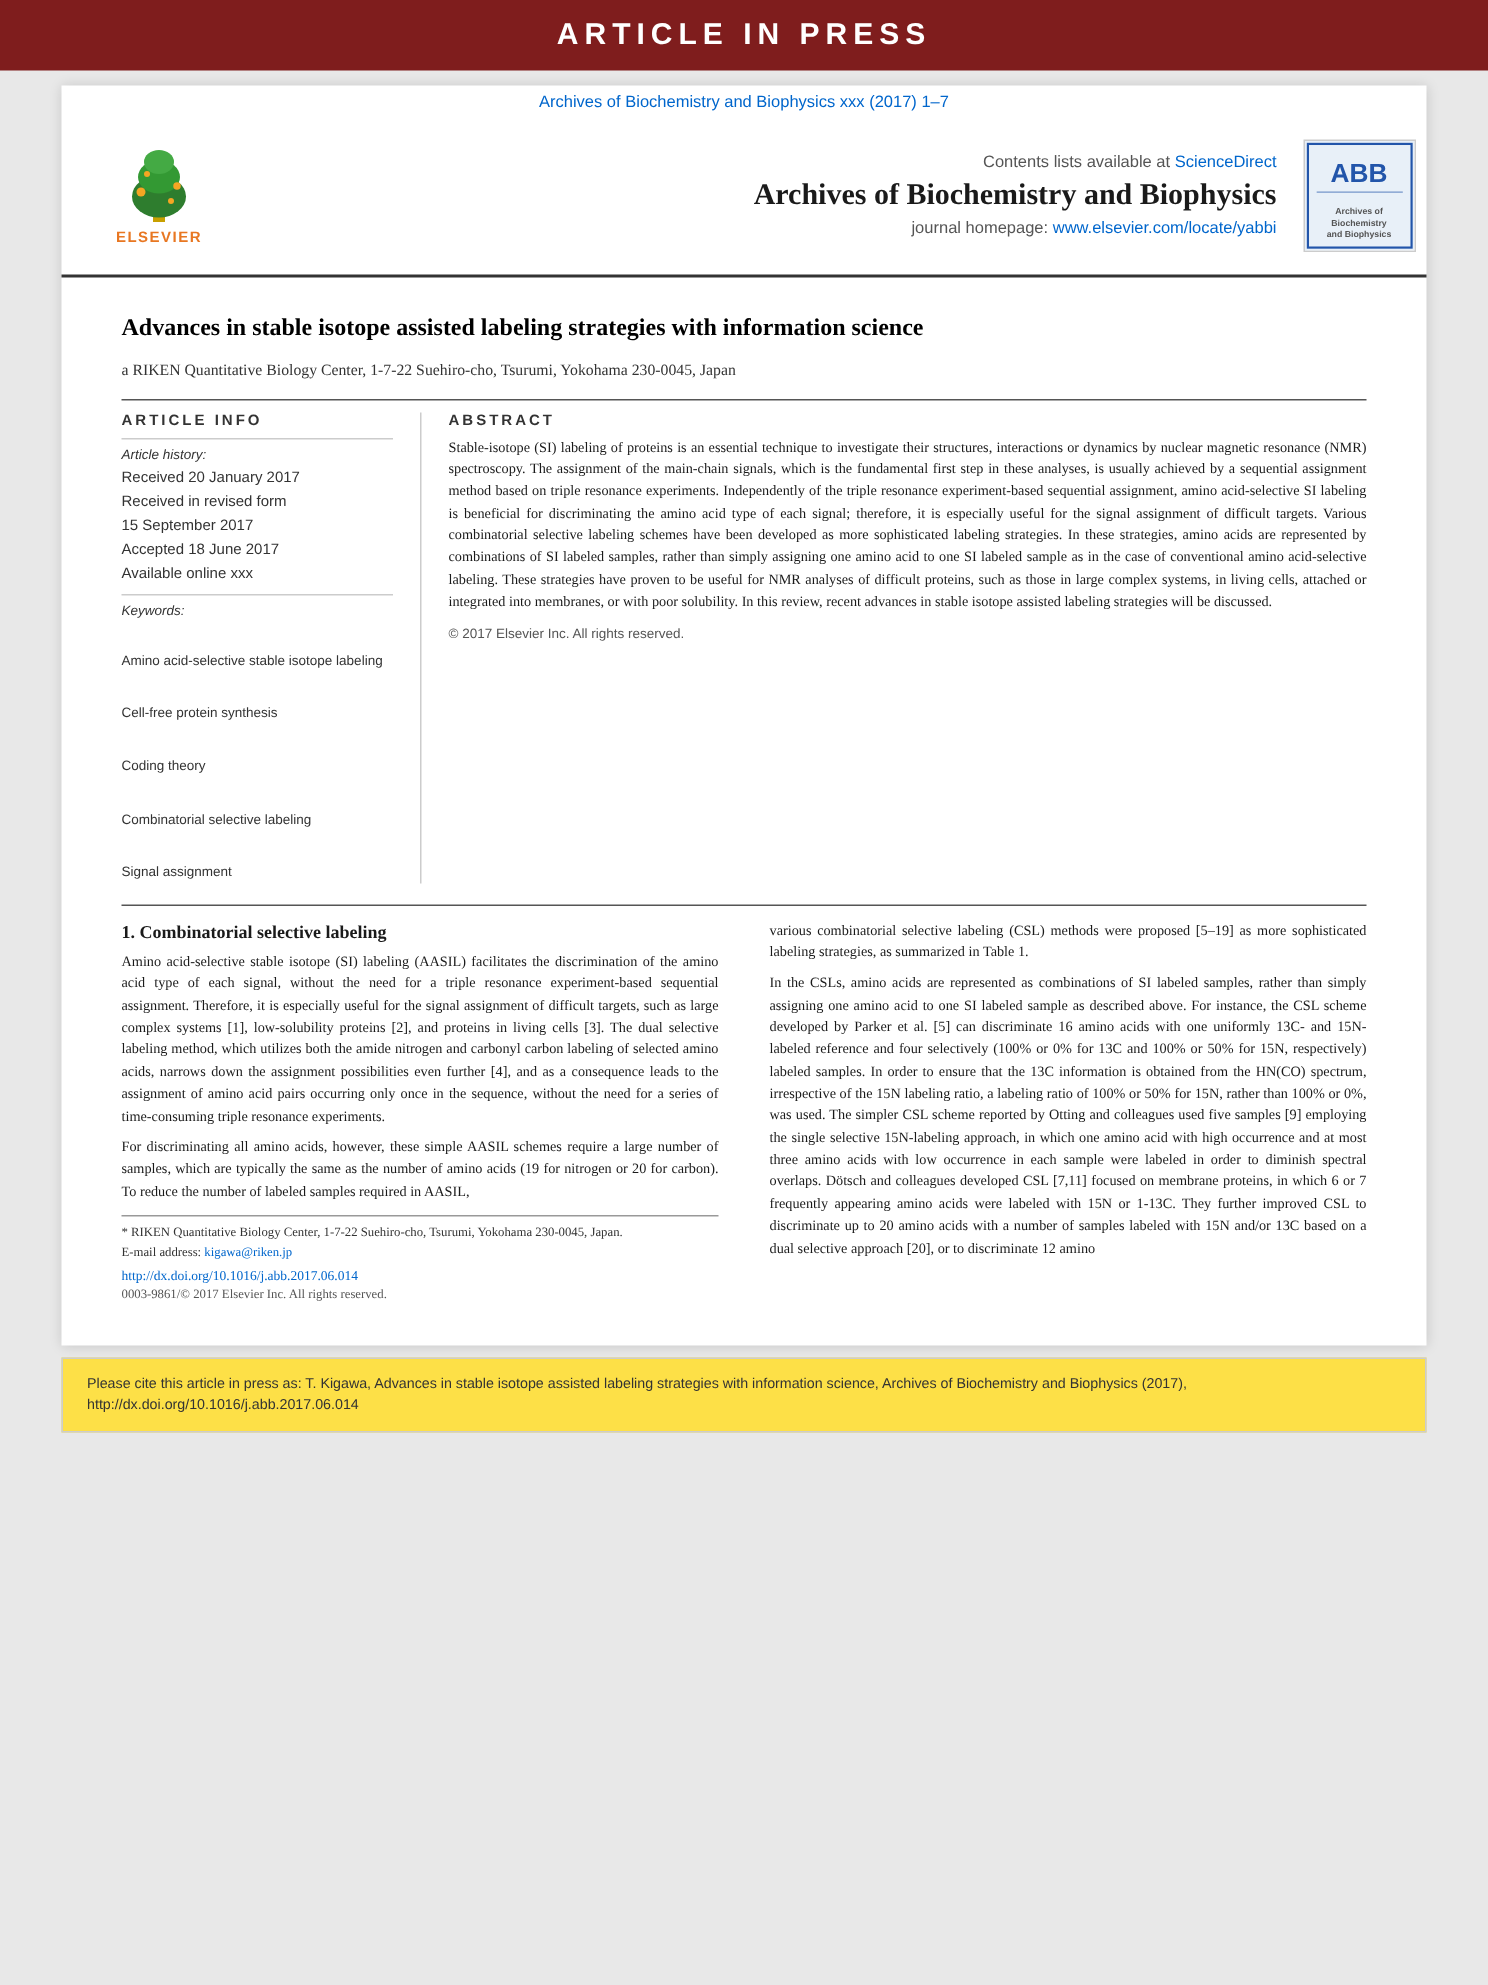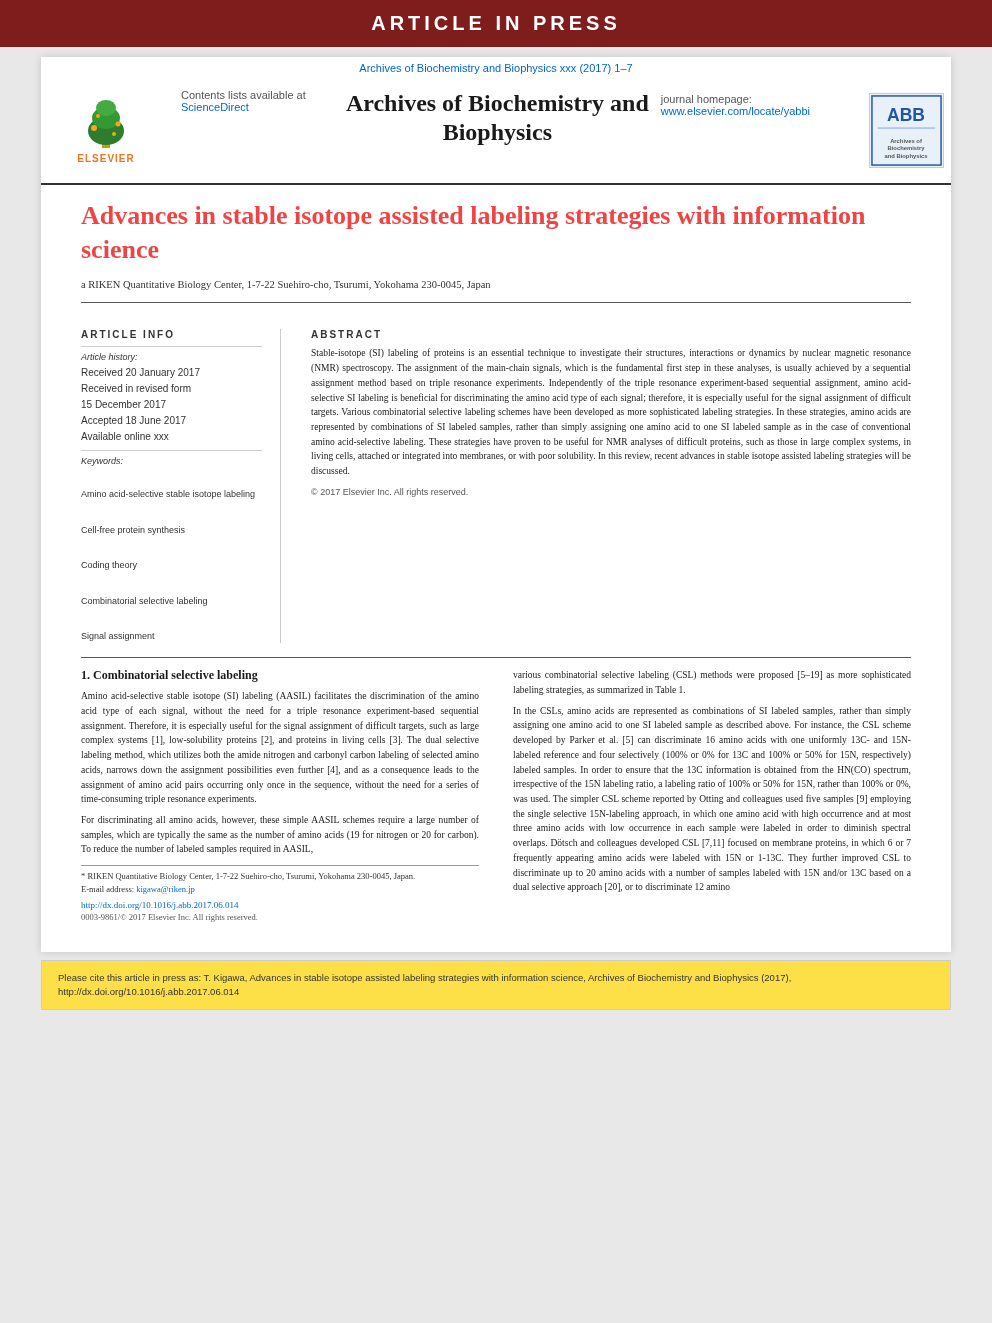--- a/index.html
+++ b/index.html
@@ -68,38 +68,38 @@
       font-family: Arial, sans-serif;
       font-size: 10px;
       color: #e87722;
       font-weight: bold;
       letter-spacing: 1px;
       margin-top: 2px;
     }
     .journal-center {
       flex: 1;
       display: flex;
-      flex-direction: row;
-      align-items: flex-start;
+      flex-direction: column;
+      align-items: flex-end;
       justify-content: center;
       padding: 4px 10px;
     }
     .contents-line {
       font-family: Arial, sans-serif;
       font-size: 11px;
       color: #555;
       margin-bottom: 4px;
     }
     .contents-line a {
       color: #0066cc;
       text-decoration: none;
     }
     .journal-title {
       font-family: 'Times New Roman', Times, serif;
-      font-size: 24px;
+      font-size: 20px;
       font-weight: bold;
       color: #1a1a1a;
       text-align: center;
       line-height: 1.2;
     }
     .journal-homepage {
       font-family: Arial, sans-serif;
       font-size: 11px;
       color: #555;
       margin-top: 4px;
@@ -139,26 +139,26 @@
       padding: 5px 0 3px 0;
     }
 
     
     .paper-body {
       padding: 10px 40px 10px 40px;
     }
 
     
     .article-title {
-      font-size: 26px;
-      font-weight: bold;
-      color: #ef4444;
+      font-size: 16px;
+      font-weight: bold;
+      color: #000000;
       line-height: 1.3;
       margin-bottom: 10px;
-      margin-top: 4px;
+      margin-top: 14px;
     }
 
     
     .authors {
       font-size: 14px;
       color: #1a1a1a;
       margin-bottom: 6px;
     }
     .authors sup {
       font-size: 10px;
@@ -169,24 +169,24 @@
     .affiliations {
       font-size: 10.5px;
       color: #333;
       margin-bottom: 10px;
       line-height: 1.5;
     }
 
     
     .two-col {
       display: flex;
-      gap: 12px;
+      gap: 0;
       margin-top: 6px;
       border-top: 1.5px solid #555;
-      padding-top: 26px;
+      padding-top: 8px;
     }
     .col-left {
       width: 200px;
       min-width: 200px;
       padding-right: 18px;
       border-right: 1px solid #ccc;
     }
     .col-right {
       flex: 1;
       padding-left: 18px;
@@ -407,21 +407,21 @@
     <div class="two-col">
 
       <div class="col-left">
         <div class="section-header">ARTICLE INFO</div>
 
         <div class="article-info-block">
           <div class="info-label">Article history:</div>
           <div class="info-dates">
             <div>Received 20 January 2017</div>
             <div>Received in revised form</div>
-            <div>15 December 2017</div>
+            <div>15 September 2017</div>
             <div>Accepted 18 June 2017</div>
             <div>Available online xxx</div>
           </div>
         </div>
 
         <div class="keywords-block">
           <div class="keywords-label">Keywords:</div>
           <div class="keyword-item">Amino acid-selective stable isotope labeling</div>
           <div class="keyword-item">Cell-free protein synthesis</div>
           <div class="keyword-item">Coding theory</div>

